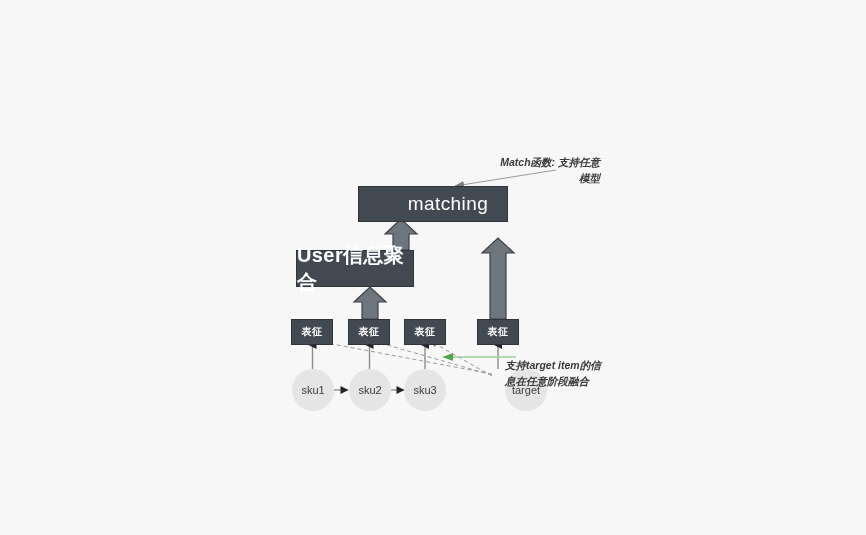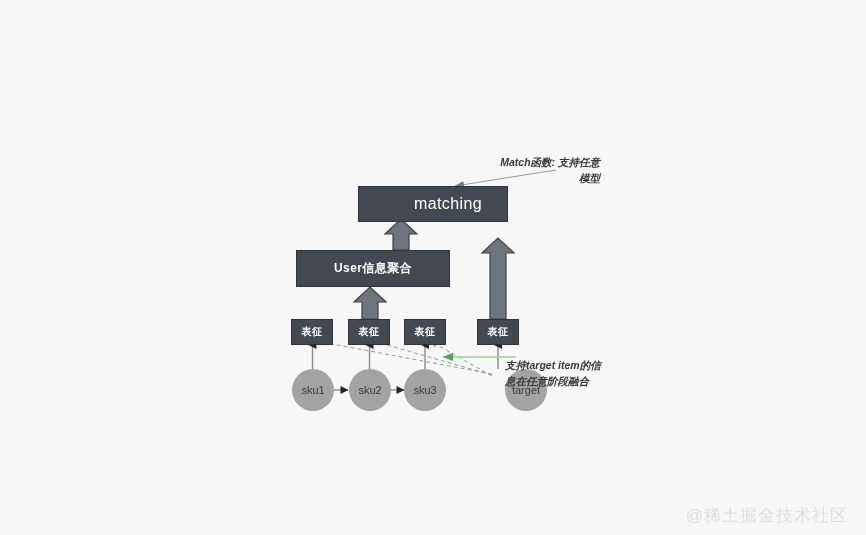--- a/index.html
+++ b/index.html
@@ -31,49 +31,49 @@
     align-items: center;
     justify-content: center;
     box-sizing: border-box;
     letter-spacing: 0.4px;
   }
   .box-matching {
     left: 358px;
     top: 186px;
     width: 150px;
     height: 36px;
-    font-size: 16px;
+    font-size: 19px;
     padding-left: 30px;
   }
   .box-user {
     left: 296px;
     top: 250px;
-    width: 154px;
+    width: 118px;
     height: 37px;
-    font-size: 12px;
+    font-size: 20px;
     font-weight: bold;
   }
   .box-feat {
     width: 42px;
     height: 26px;
     font-size: 10px;
     font-weight: bold;
     top: 319px;
   }
   .feat1 { left: 291px; }
   .feat2 { left: 348px; }
   .feat3 { left: 404px; }
   .feat4 { left: 477px; }
 
   .circle-node {
     position: absolute;
     width: 42px;
     height: 42px;
     border-radius: 50%;
-    background: #a3a3a3;
+    background: #e5e5e5;
     color: #3c3c3c;
     display: flex;
     align-items: center;
     justify-content: center;
     font-size: 11px;
     box-sizing: border-box;
     top: 369px;
   }
   .c-sku1 { left: 292px; }
   .c-sku2 { left: 349px; }
@@ -218,15 +218,14 @@
   </div>
   <div class="circle-node c-target">
     <span>target</span>
   </div>
 
   <div class="annot annot-match">Match函数: 支持任意
 模型</div>
   <div class="annot annot-target">支持target item的信
 息在任意阶段融合</div>
 
-  <div class="watermark">@稀土掘金技术社区</div>
 
 </div>
 
 </body></html>

